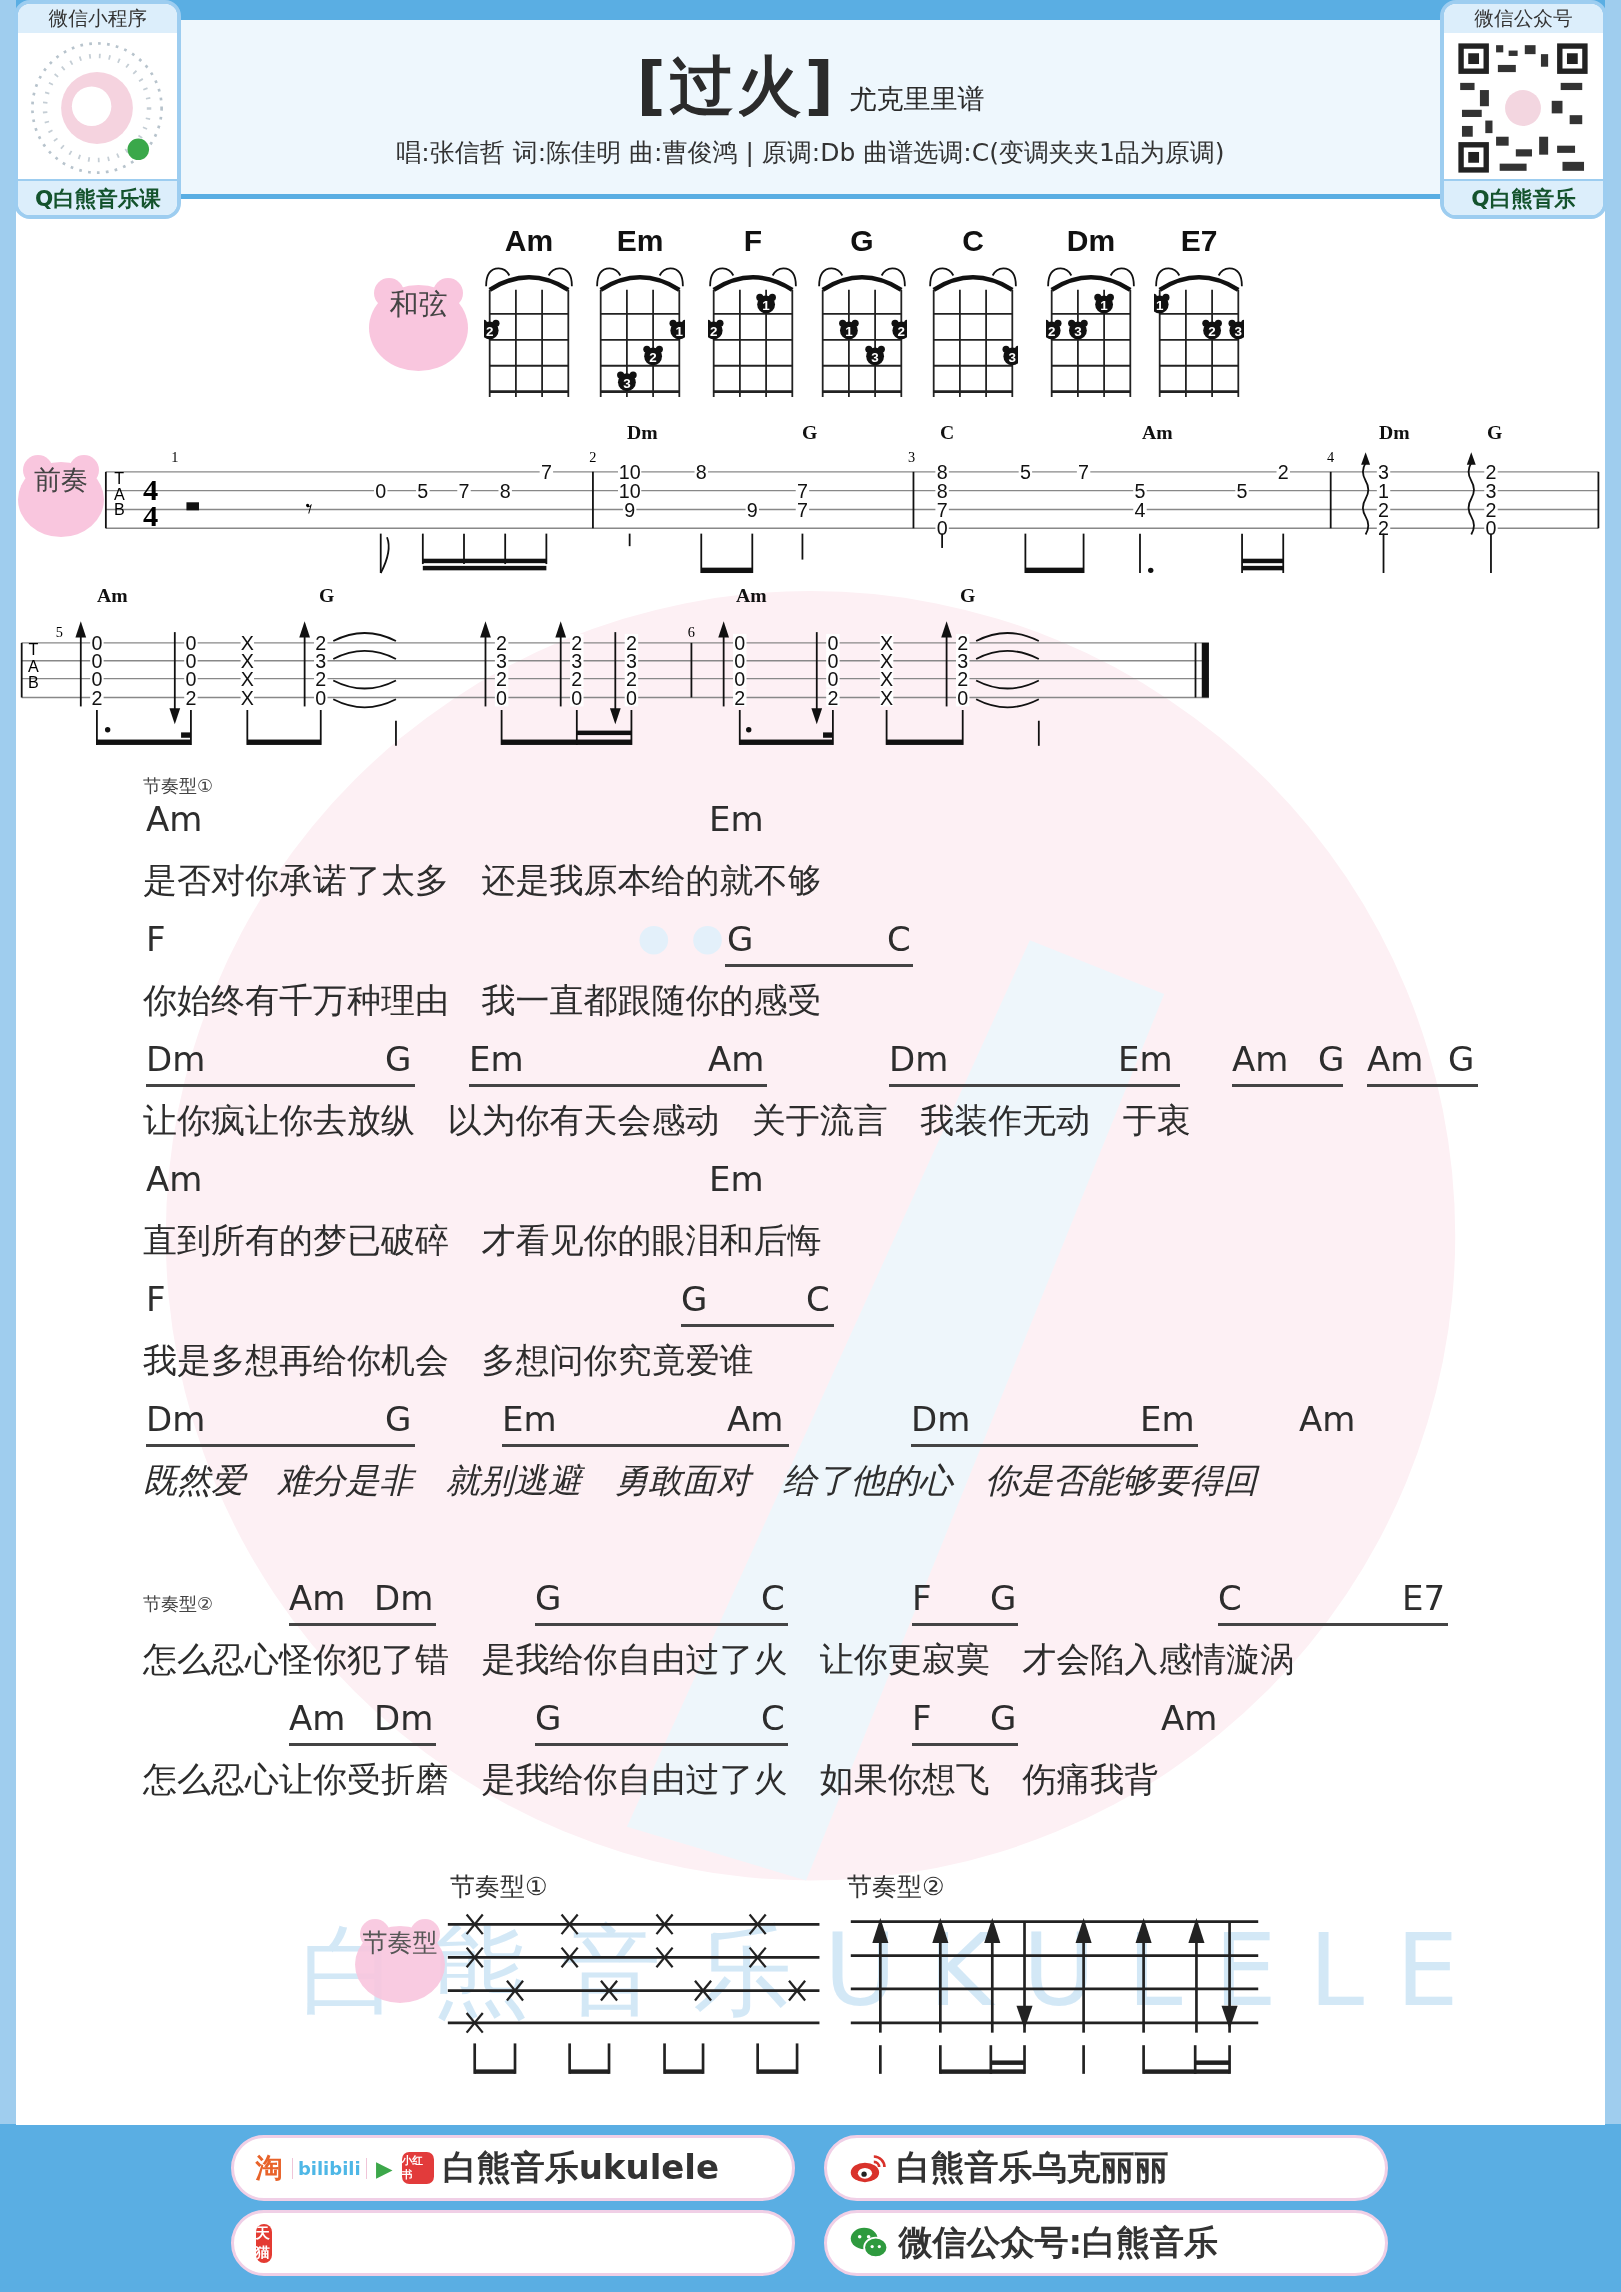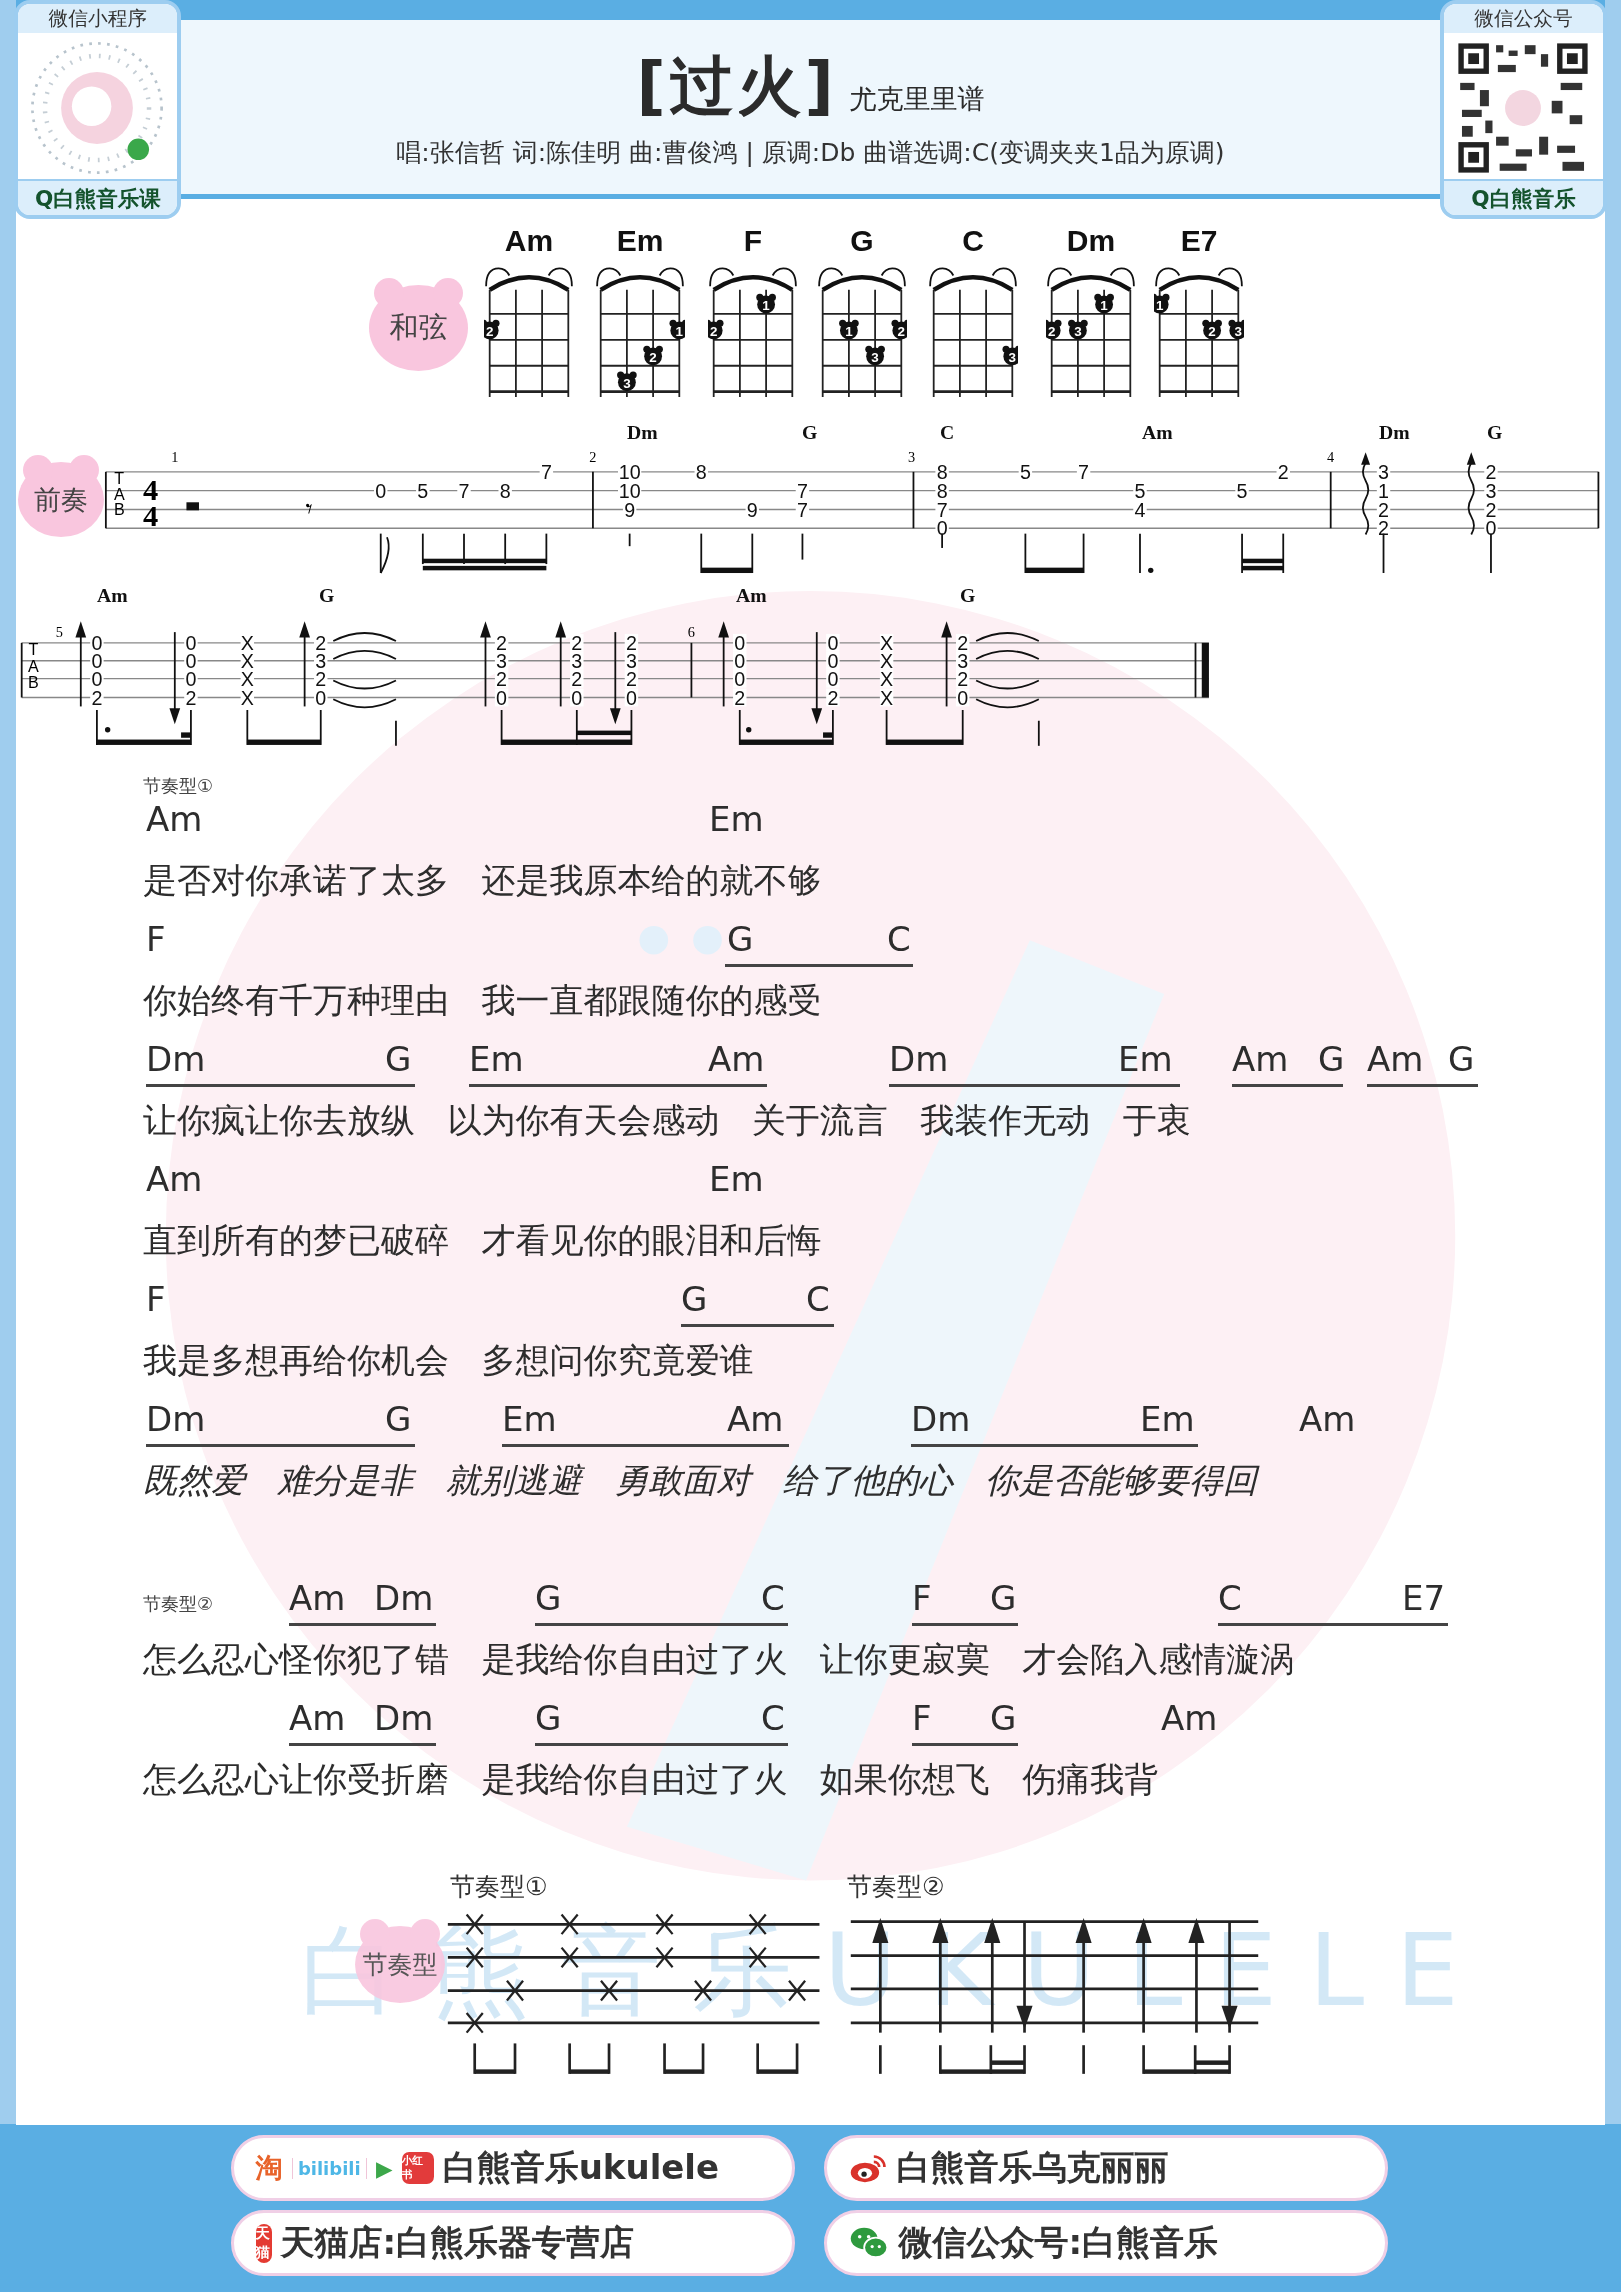--- a/index.html
+++ b/index.html
@@ -38,21 +38,21 @@
   .qr-box .qr-top {
     height: 29px; background: #dceefb; text-align: center; font-size: 19.7px; line-height: 29px; color: #333;
   }
   .qr-box .qr-bottom {
     position: absolute; bottom: 0; left: 0; right: 0; height: 36px; background: #dceefb;
     text-align: center; font-size: 21.5px; line-height: 36px; color: #14532d; border-top: 2.7px solid #9dcdf0; font-weight: bold;
   }
   .qr-box .qr-img { position: absolute; left: 9px; top: 34px; width: 140px; height: 140px; }
   .bear-label {
     position: absolute; width: 99px; height: 86px; border-radius: 50%;
-    background: #f9c6de; display: flex; align-items: center; justify-content: center;
+    background: #f9c6de; display: flex; align-items: flex-start; justify-content: center;
     font-size: 29px; color: #444;
   }
   .bear-label::before, .bear-label::after {
     content: ""; position: absolute; top: -7.2px; width: 30px; height: 30px; border-radius: 50%; background: #f9c6de;
   }
   .bear-label::before { left: 5.4px; }
   .bear-label::after { right: 5.4px; }
   .bear-label span { position: relative; z-index: 1; }
 
   
@@ -786,21 +786,20 @@
     <ellipse cx="18" cy="24" rx="16" ry="11" fill="#d9322b"></ellipse>
       <ellipse cx="18" cy="25" rx="8" ry="6" fill="#fff"></ellipse>
       <circle cx="17" cy="26" r="3" fill="#222"></circle>
     <path d="M28 6 A12 12 0 0 1 40 18" stroke="#d9322b" stroke-width="3" fill="none"></path>
       <path d="M28 12 A6 6 0 0 1 34 18" stroke="#d9322b" stroke-width="3" fill="none"></path>
   </svg>
   <span>白熊音乐乌克丽丽</span>
 </div>
 <div class="pill" style="left:231px;top:2210px;width:564px">
   <span class="ic" style="background:#e43b32;color:#fff;font-size:14.3px;width:16px;height:39px;border-radius:8px">天猫</span>
-  <span>天猫店:白熊乐器专营店</span>
 </div>
 <div class="pill" style="left:824px;top:2210px;width:564px">
   <svg class="ic" width="41" height="36" viewBox="0 0 46 40">
     <ellipse cx="17" cy="15" rx="15" ry="12" fill="#2e9a3e"></ellipse>
       <ellipse cx="30" cy="25" rx="13" ry="11" fill="#2e9a3e" stroke="#fff" stroke-width="2"></ellipse>
     <circle cx="12" cy="13" r="2" fill="#fff"></circle>
       <circle cx="22" cy="13" r="2" fill="#fff"></circle>
       <circle cx="26" cy="24" r="1.8" fill="#fff"></circle>
       <circle cx="34" cy="24" r="1.8" fill="#fff"></circle>
   </svg>

